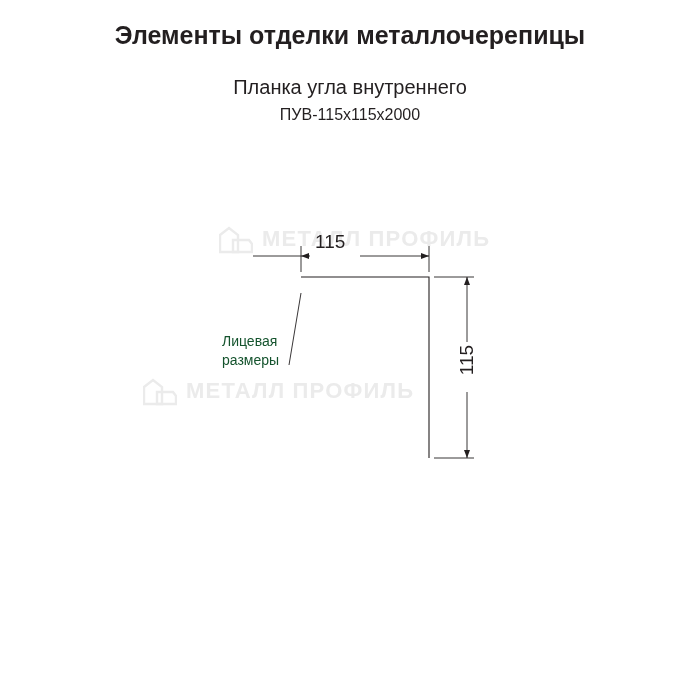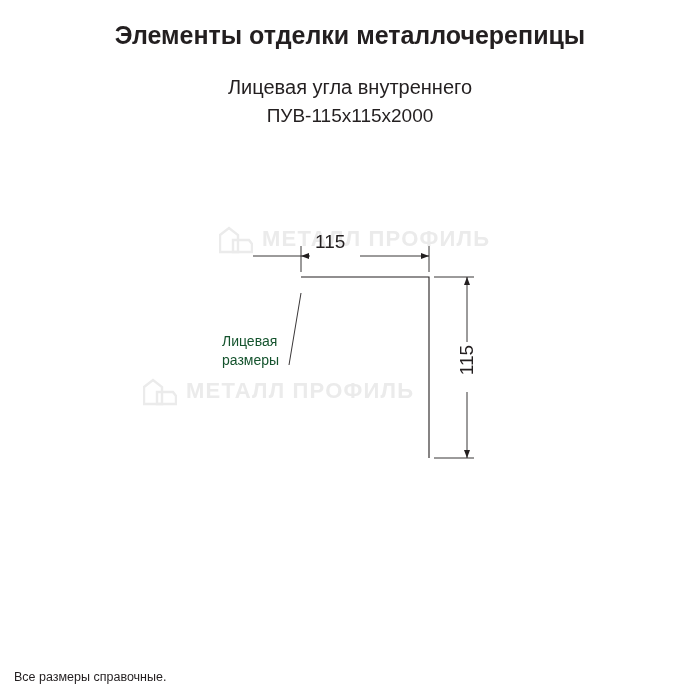--- a/index.html
+++ b/index.html
@@ -32,21 +32,21 @@
     line-height: 1.1;
   }
   #subtitle-1 {
     margin: 25px 0 0 0;
     font-size: 20px;
     font-weight: normal;
     line-height: 1.2;
   }
   #subtitle-2 {
     margin: 6px 0 0 0;
-    font-size: 19px;
+    font-size: 16px;
     font-weight: normal;
     line-height: 1.2;
   }
 
   
   .watermark {
     position: absolute;
     display: flex;
     align-items: flex-start;
     gap: 9px;
@@ -115,21 +115,21 @@
     font-size: 12.5px;
     line-height: 1.5;
     color: #231f20;
   }
 </style>
 </head>
 <body>
 
 <div id="title-block">
   <h1 id="main-title">Элементы отделки металлочерепицы</h1>
-  <div id="subtitle-1">Лицевая угла внутреннего</div>
+  <div id="subtitle-1">Планка угла внутреннего</div>
   <div id="subtitle-2">ПУВ-115х115х2000</div>
 </div>
 
 <div class="watermark" id="watermark-1">
   <span class="wm-logo">
     <svg width="34" height="28" viewBox="0 0 34 28" aria-hidden="true">
       <path d="M1 9 L10 2 L19 9 L19 26 L1 26 Z" fill="none" stroke="#ebebeb" stroke-width="2.4"></path>
       <path d="M14 14 L30 14 L33 18 L33 26 L14 26 Z" fill="none" stroke="#ebebeb" stroke-width="2.4"></path>
     </svg>
   </span>
@@ -183,14 +183,13 @@
 
 <div id="dim-top-label">115</div>
 <div id="dim-right-label">115</div>
 
 <div id="face-label">
   <div>Лицевая</div>
   <div>размеры</div>
 </div>
 
 <div id="footnotes">
-  <div>Все размеры справочные.</div>
 </div>
 
 </body></html>

